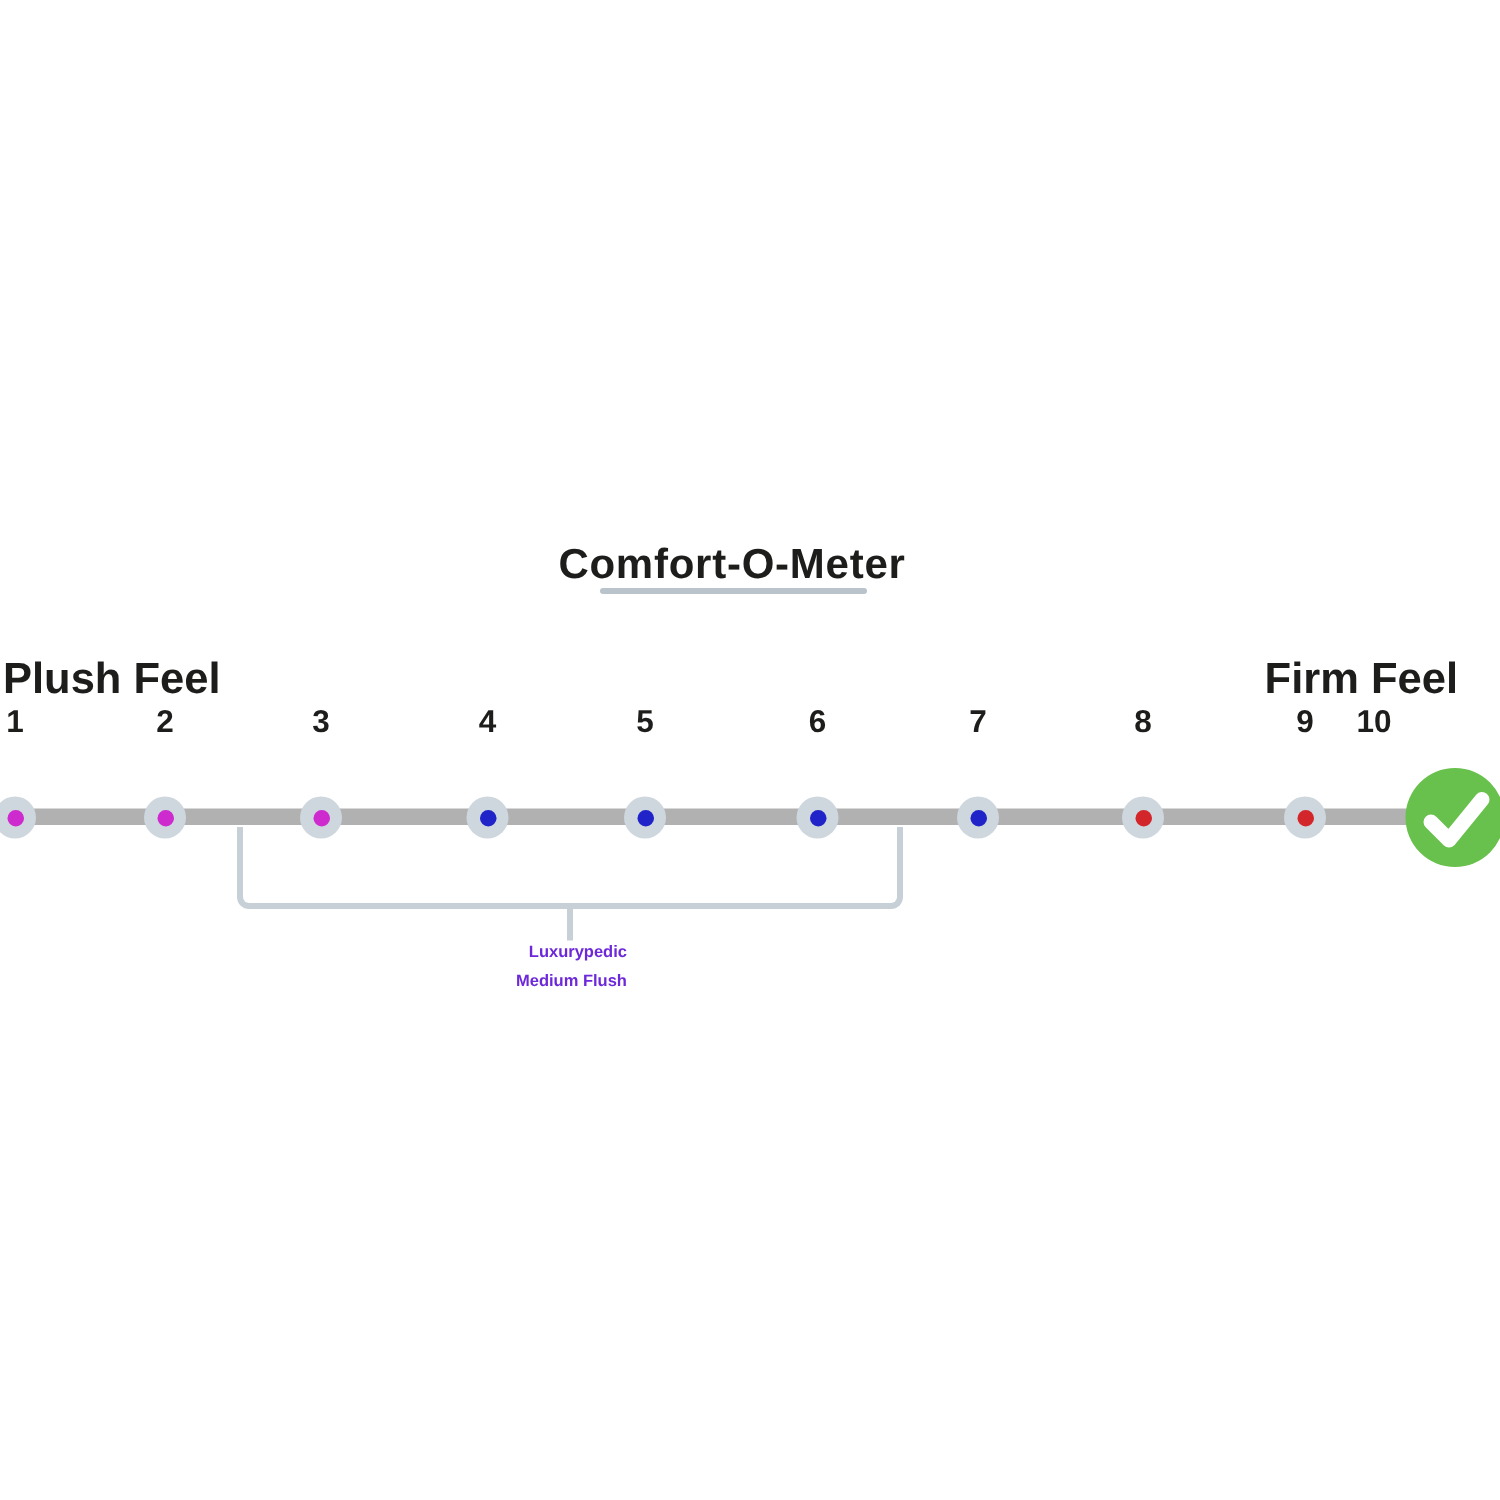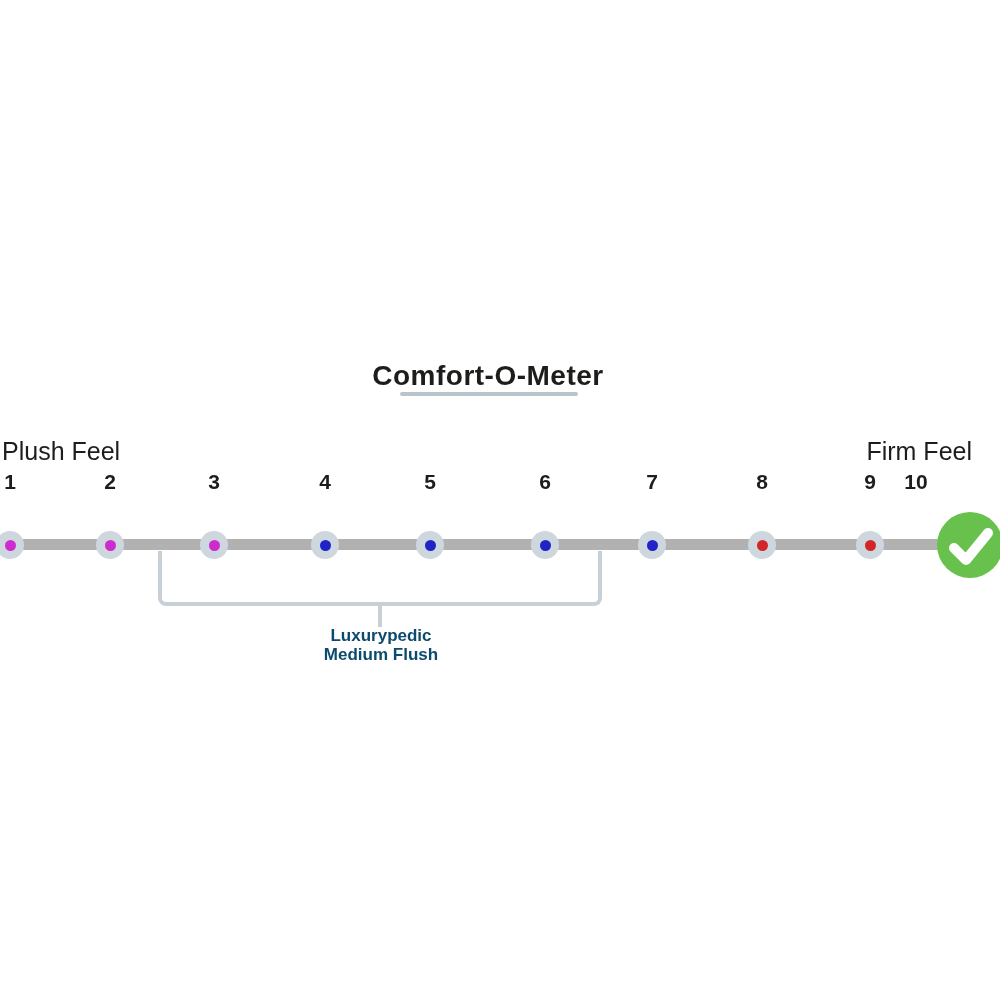--- a/index.html
+++ b/index.html
@@ -8,21 +8,21 @@
     font-family:"Liberation Sans", sans-serif;color:#1d1d1b;
   }
   .title{
     position:absolute;left:488px;top:360px;transform:translateX(-50%);
     font-size:28px;font-weight:bold;letter-spacing:.5px;white-space:nowrap;
   }
   .title-underline{
     position:absolute;left:400px;top:392px;width:178px;height:4px;
     background:#b8c3cb;border-radius:2px;
   }
-  .feel-label{position:absolute;top:437px;font-size:25px;font-weight:normal;white-space:nowrap;}
+  .feel-label{position:absolute;top:437px;font-size:29px;font-weight:bold;white-space:nowrap;}
   .feel-left{left:2px;}
   .feel-center{left:478px;transform:translateX(-50%);}
   .feel-right{right:28px;margin-left:36px;}
   .num{
     position:absolute;top:470px;transform:translateX(-50%);
     font-size:21px;font-weight:bold;
   }
   .track{
     position:absolute;left:0;top:539px;width:944px;height:11px;
     background:#b1b1b1;border-radius:0 6px 6px 0;
@@ -36,22 +36,22 @@
     margin:-5.5px 0 0 -5.5px;border-radius:50%;display:block;
   }
   .bracket{
     position:absolute;left:158px;top:551px;width:436px;height:51px;
     border-left:4px solid #c7d0d7;border-right:4px solid #c7d0d7;border-bottom:4px solid #c7d0d7;
     border-radius:0 0 8px 8px;
   }
   .stem{position:absolute;left:378px;top:604px;width:4px;height:23px;background:#c7d0d7;}
   .annotation{
     position:absolute;left:381px;top:626px;transform:translateX(-50%);
-    text-align:center;font-size:17px;font-weight:bold;line-height:19px;
-    color:#0c4a6e;white-space:nowrap;
+    text-align:right;font-size:11px;font-weight:bold;line-height:19px;
+    color:#6d28d9;white-space:nowrap;
   }
   .check{
     position:absolute;left:937px;top:512px;width:66px;height:66px;
     border-radius:50%;background:#68c14c;
   }
   .check svg{display:block;width:66px;height:66px;}
 </style>
 </head>
 <body>
 

